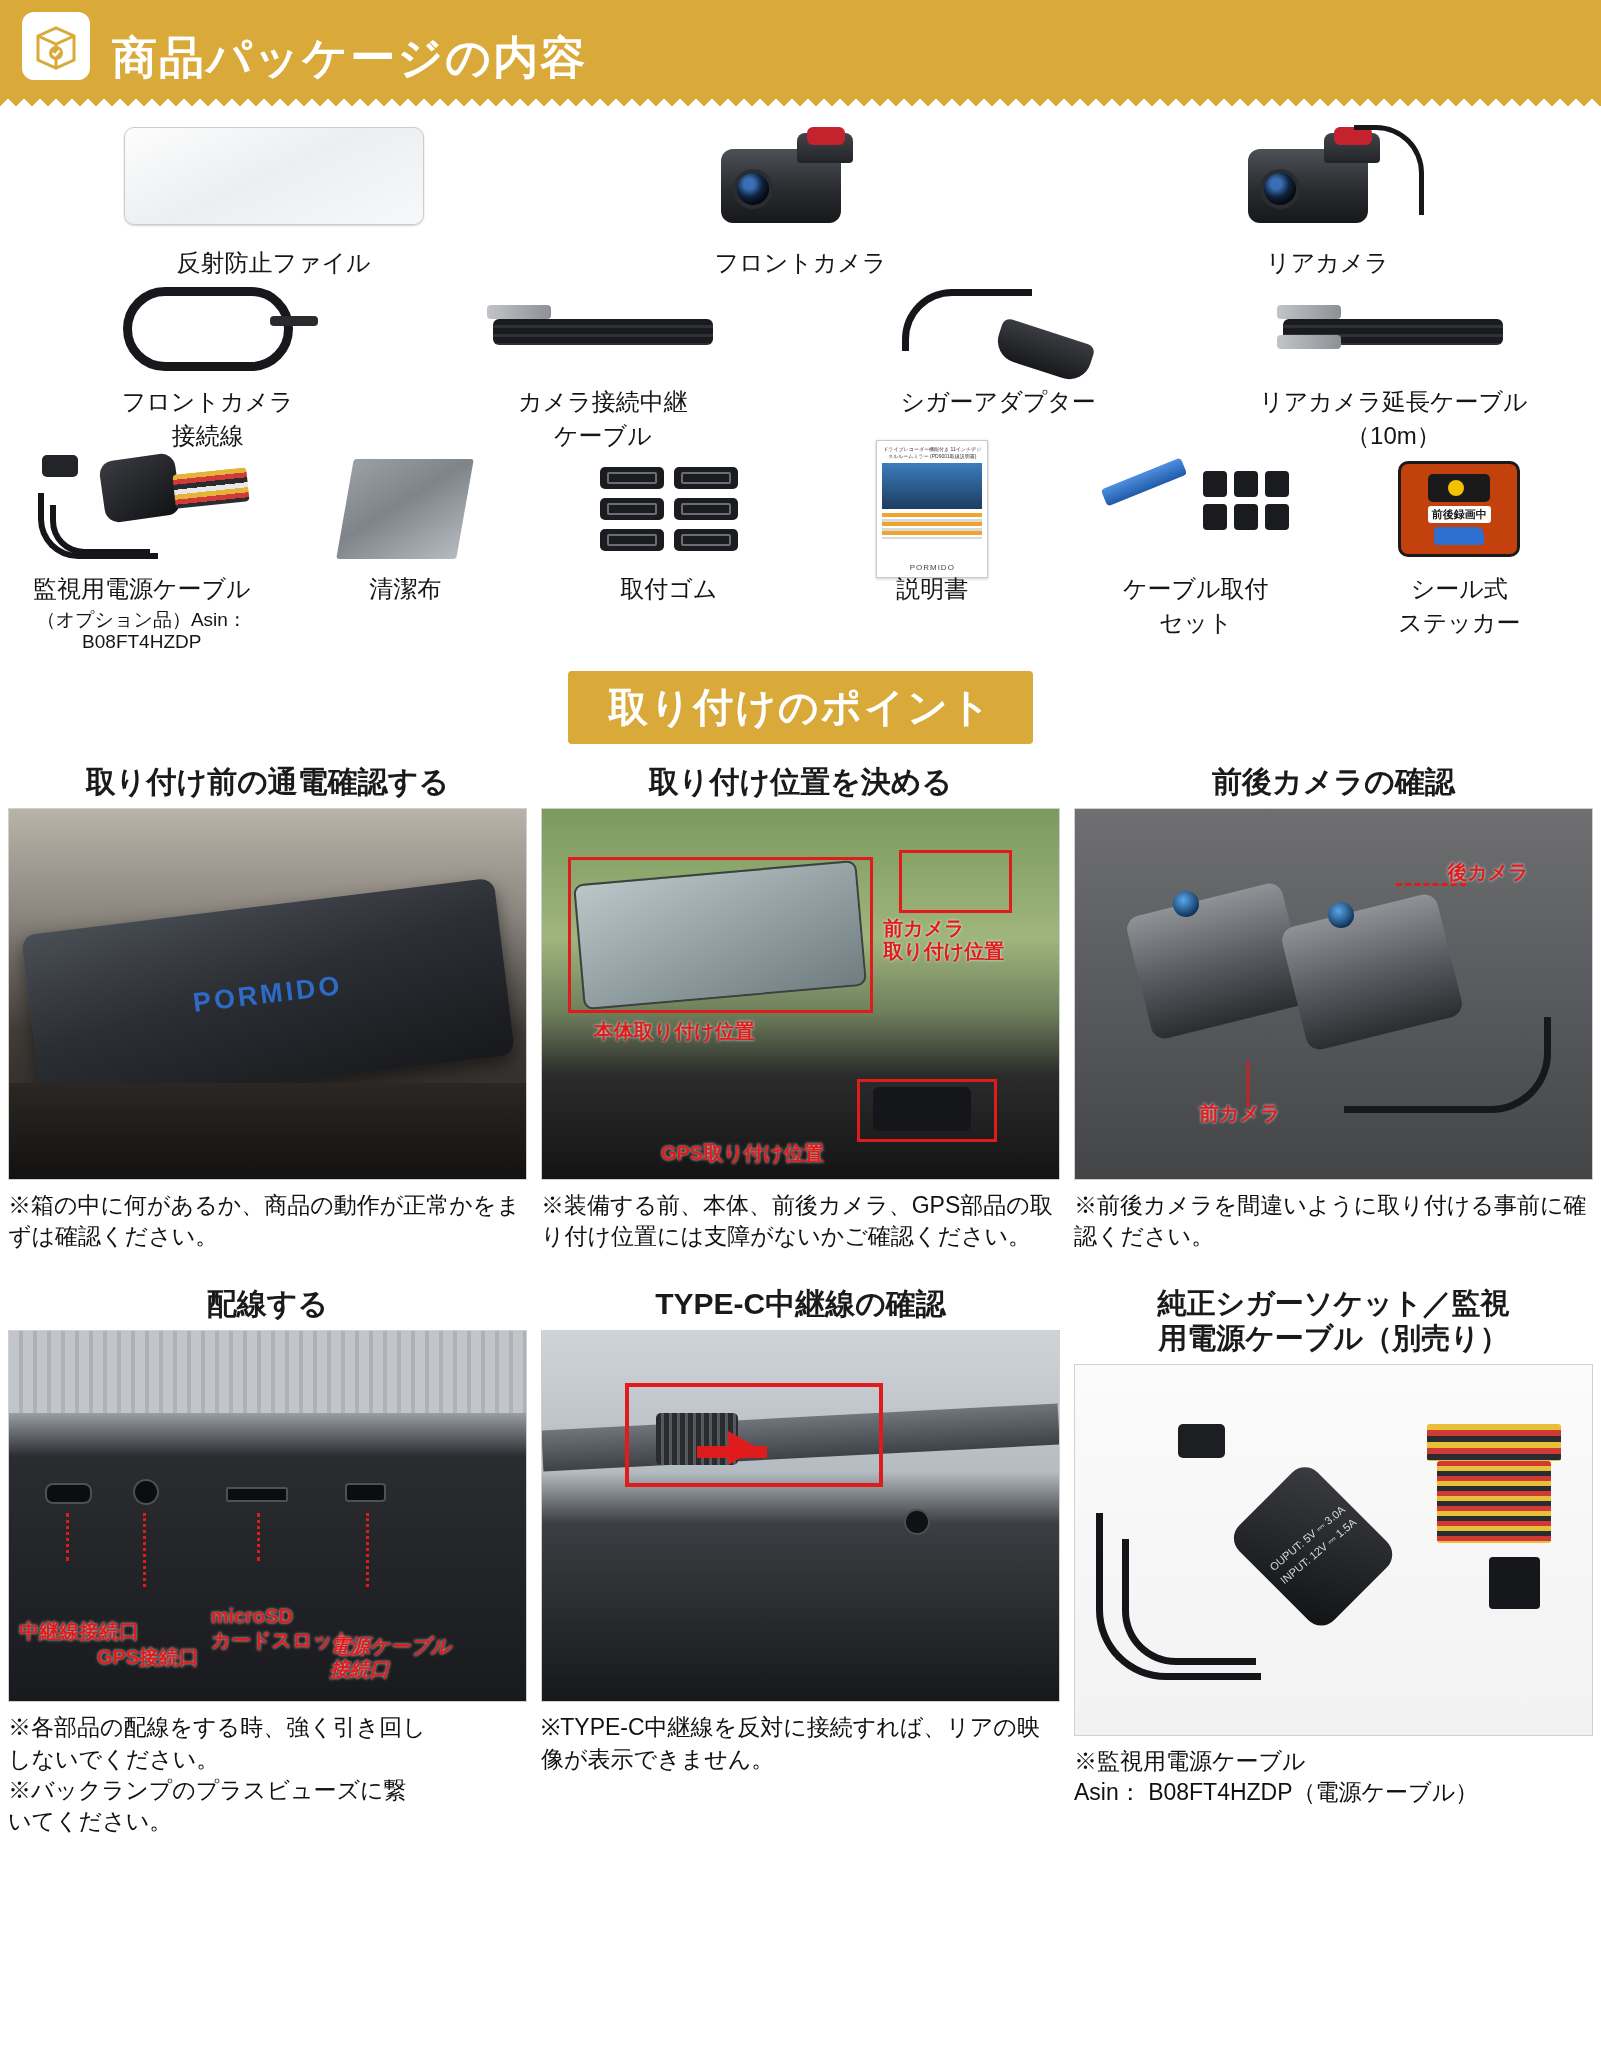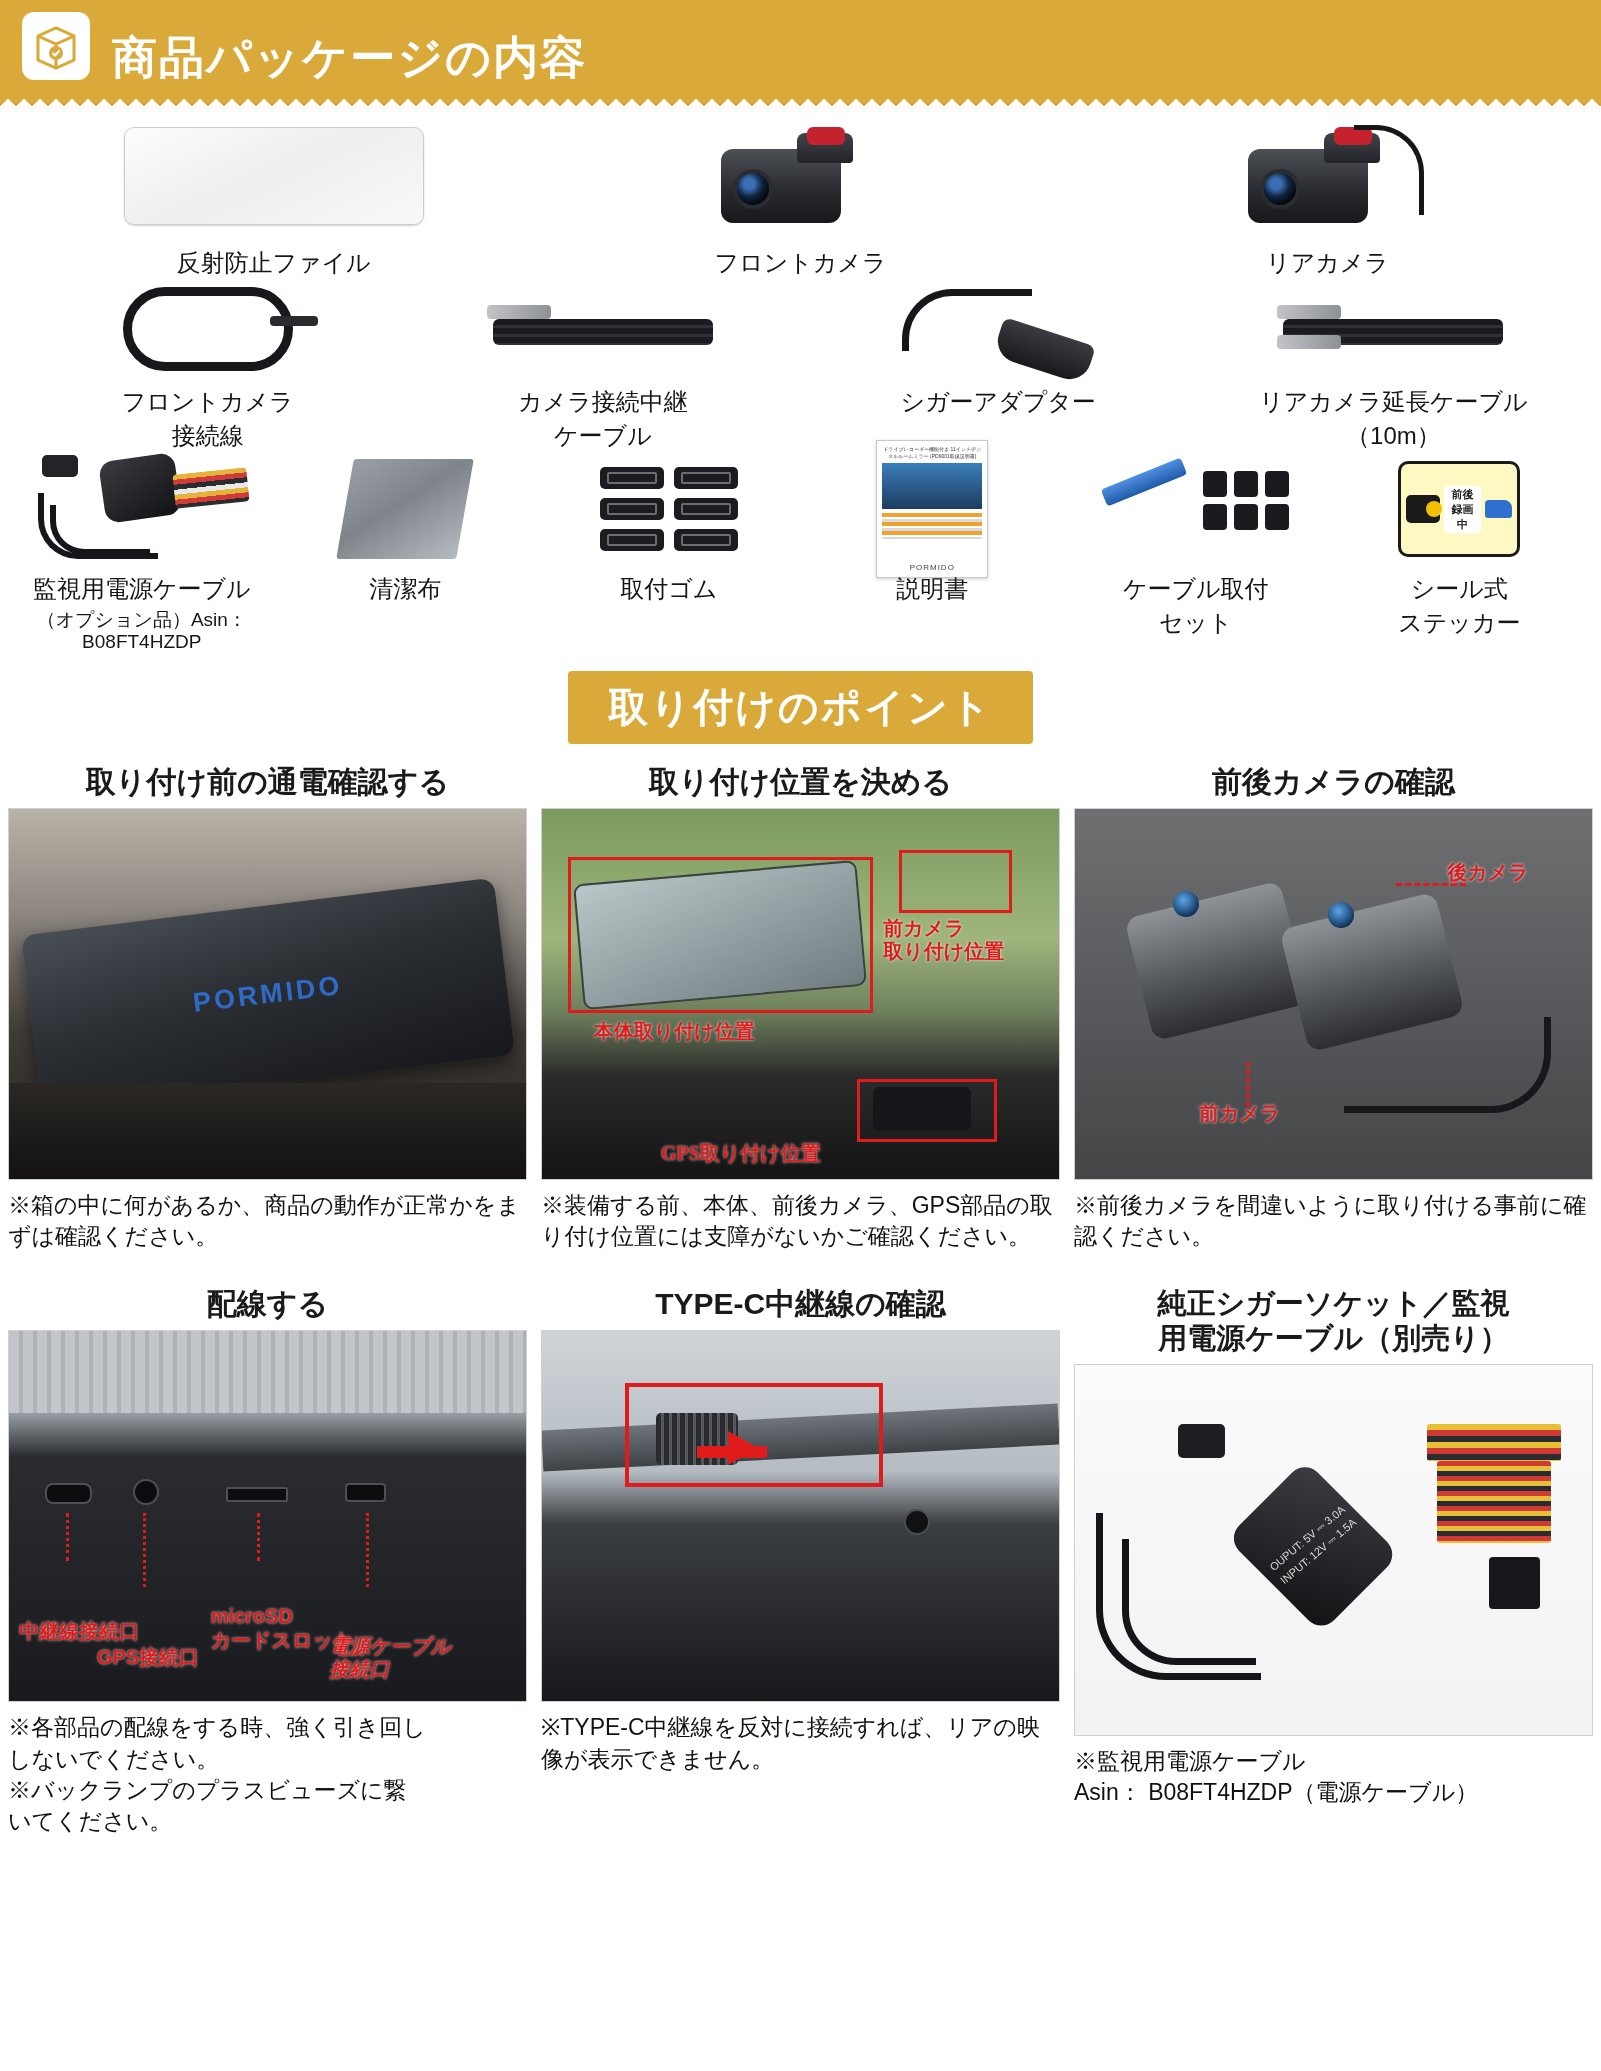--- a/index.html
+++ b/index.html
@@ -234,22 +234,22 @@
     background:linear-gradient(180deg,#4f8fe0,#1f5ba8); transform:rotate(-22deg);
   }
   .clips{
     position:absolute; right:2px; top:12px;
     display:grid;grid-template-columns:repeat(3,24px);grid-template-rows:repeat(2,26px);gap:7px;
   }
   .clip{ background:#1a1b1e; border-radius:4px; }
 
   .sticker{
     width:122px;height:96px;border-radius:10px;
-    background:#fef9c3; border:3px solid #1a1a1a;
-    display:flex;flex-direction:row;align-items:center;justify-content:center;gap:4px;
+    background:#c2410c; border:3px solid #1a1a1a;
+    display:flex;flex-direction:column;align-items:center;justify-content:center;gap:4px;
     padding:5px;
   }
   .sticker-top{
     width:62px;height:28px;background:#1a1a1a;border-radius:5px;position:relative;
   }
   .sticker-top:after{content:"";position:absolute;left:20px;top:6px;width:16px;height:16px;border-radius:50%;background:#f2c200;}
   .sticker-label{
     font-size:11px;font-weight:bold;color:#1a1a1a;background:#fff;border-radius:3px;padding:1px 4px;
   }
   .sticker-car{ width:50px;height:18px;background:#2f6fd0;border-radius:4px 8px 3px 3px; }
@@ -312,21 +312,21 @@
   .ph2 .gps-dev{
     position:absolute; left:64%; top:75%; width:19%; height:12%;
     background:#15161a; border-radius:6px;
   }
   .redlabel{
     position:absolute; color:#e01b1b; font-weight:bold; font-size:20px; line-height:1.18;
     text-shadow:0 0 3px rgba(255,255,255,.85);
   }
   .ph2 .l1{ left:10%; top:57%; }
   .ph2 .l2{ left:66%; top:29%; }
-  .ph2 .l3{ left:23%; top:90%;font-family:Liberation Serif, serif; }
+  .ph2 .l3{ left:23%; top:90%; }
 
   
   .ph3{ background:linear-gradient(180deg,#6f6f71 0%,#585a5d 50%,#434547 100%); }
   .camA, .camB{
     position:absolute; width:31%; height:34%;
     border-radius:14px;
     background:linear-gradient(180deg,#8f9398 0%,#55585d 55%,#2b2d30 100%);
   }
   .camA{ left:12%; top:24%; transform:rotate(-14deg); }
   .camB{ left:42%; top:27%; transform:rotate(-14deg); }

